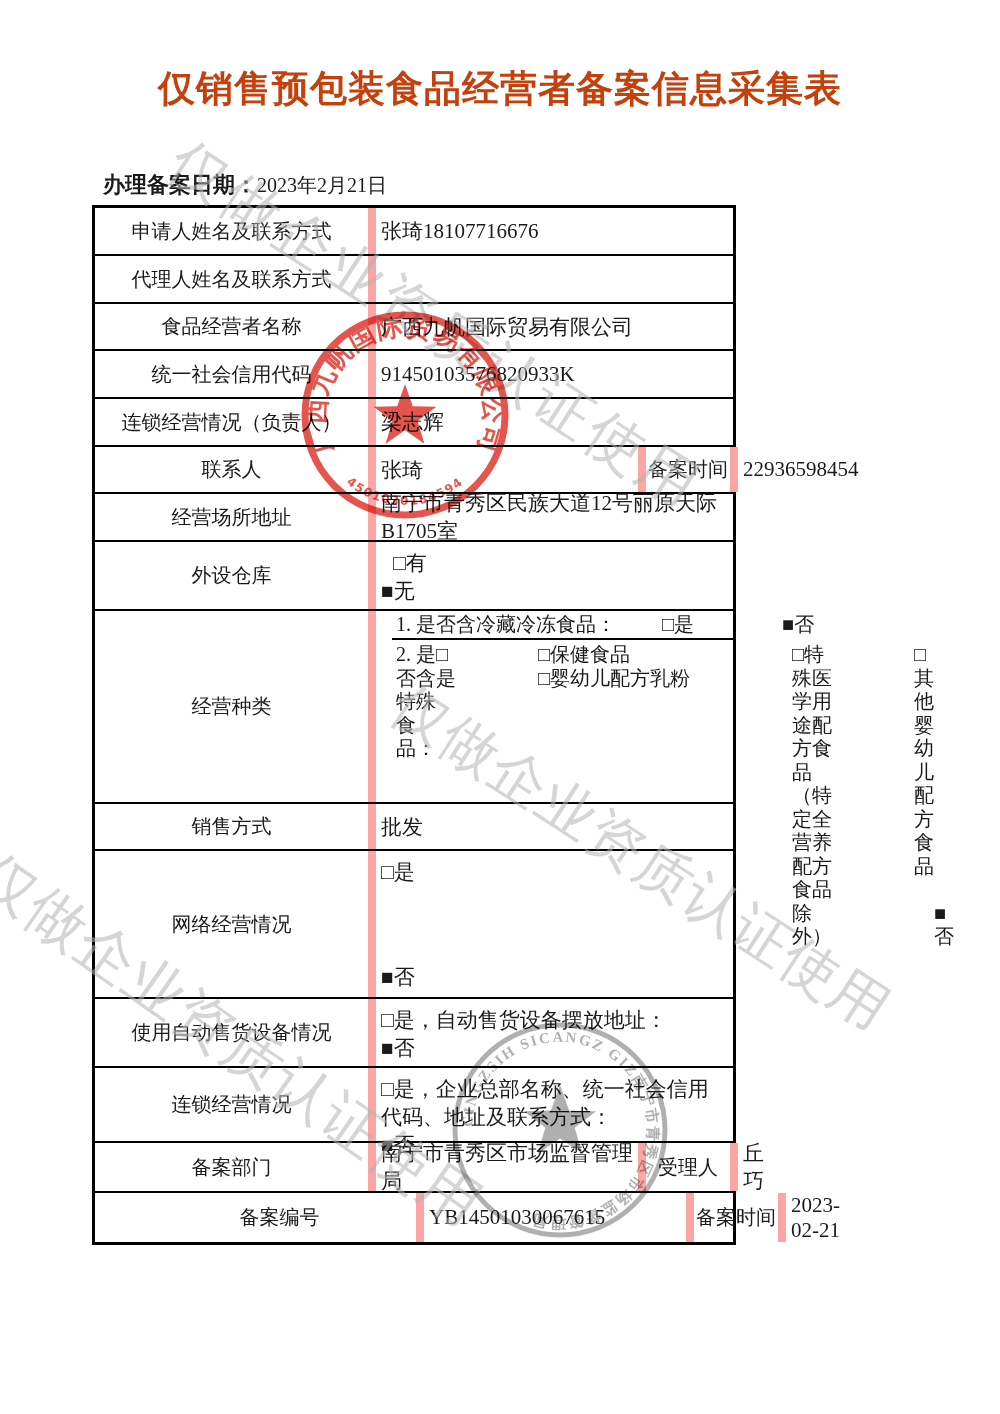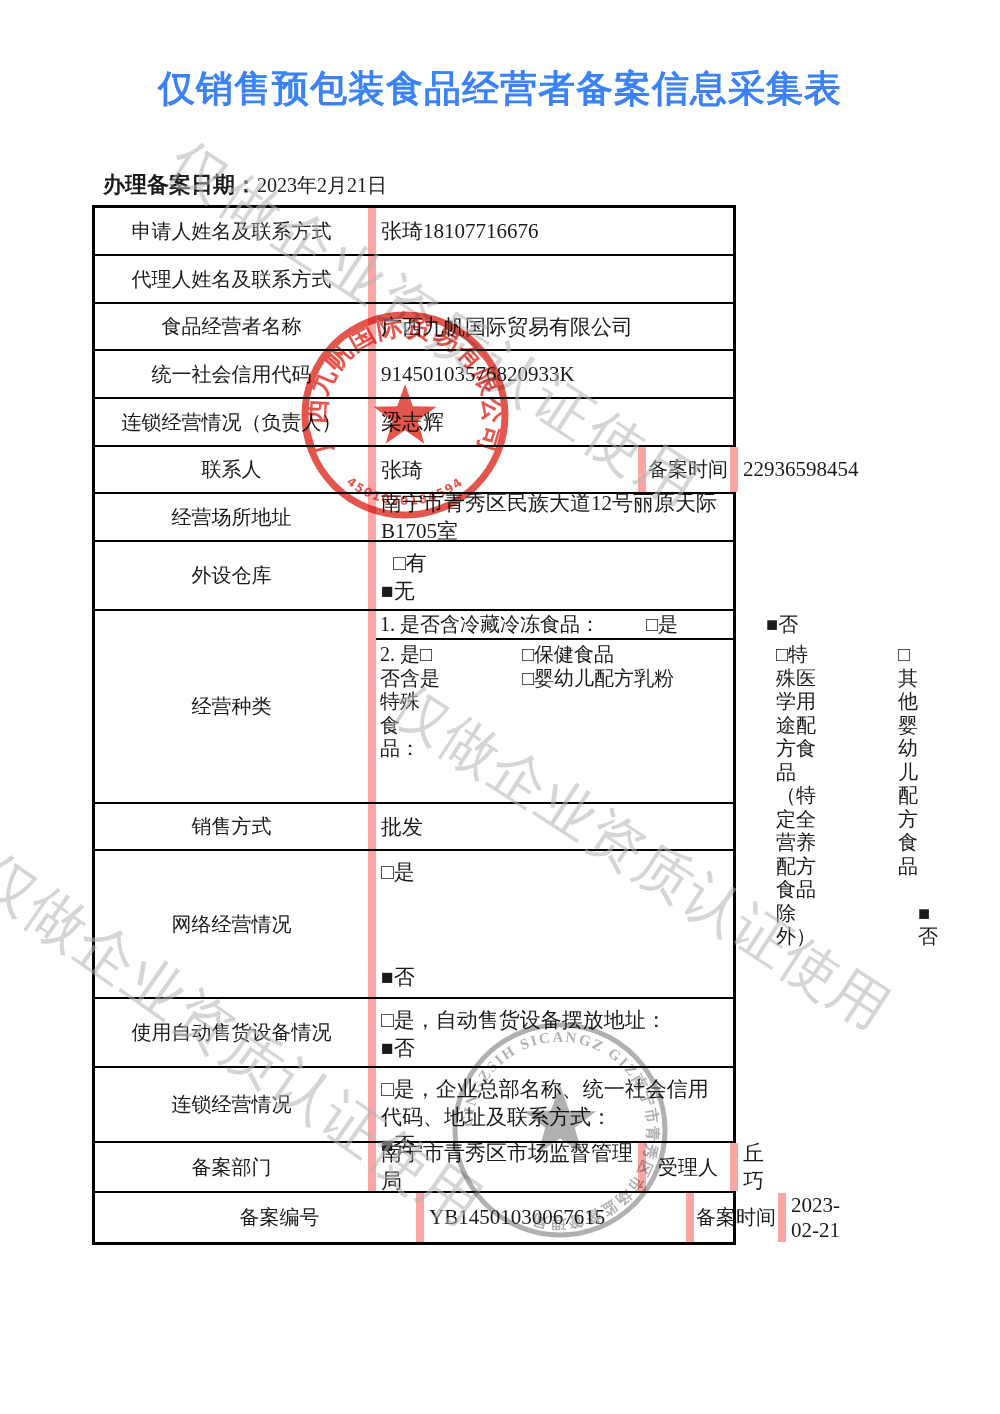--- a/index.html
+++ b/index.html
@@ -2,34 +2,34 @@
 <html><head>
 <meta charset="utf-8">
 <style>
   html,body{margin:0;padding:0;background:#ffffff;}
   .page{
     position:relative;width:1000px;height:1414px;background:#ffffff;overflow:hidden;
     font-family:"Liberation Serif","DejaVu Serif",serif;color:#1a1a1a;
   }
   .doc-title{
     position:absolute;left:0;top:64px;width:1000px;text-align:center;
-    font-size:37px;font-weight:700;letter-spacing:1px;color:#3b82f6;
+    font-size:37px;font-weight:700;letter-spacing:1px;color:#c2410c;
   }
   .filing-date{position:absolute;left:103px;top:170px;font-size:22px;white-space:nowrap;}
   .filing-date .fd-label{font-weight:700;}
   .filing-date .fd-value{font-weight:400;font-size:20px;}
 
   
   .reg-table{
     position:absolute;left:92px;top:205px;width:644px;box-sizing:border-box;
     border:3px solid #000;background:transparent;
   }
   .trow{display:flex;box-sizing:border-box;border-bottom:2px solid #000;}
   .trow:last-child{border-bottom:none;padding-left:48px;}
-  .cell{box-sizing:border-box;min-width:0;}
+  .cell{box-sizing:border-box;min-width:0;padding-left:16px;}
   .cell + .cell{border-left:8px solid #fca5a5;}
   .lbl{
     width:273px;display:flex;align-items:center;justify-content:center;
     text-align:center;font-size:20px;padding:2px 6px;flex-shrink:0;
   }
   .val{flex:1;display:flex;align-items:center;font-size:21px;padding:2px 4px 2px 5px;}
   .val-stack{
     flex:1;display:flex;flex-direction:column;justify-content:space-between;
     font-size:21px;padding:7px 4px 6px 5px;
   }

